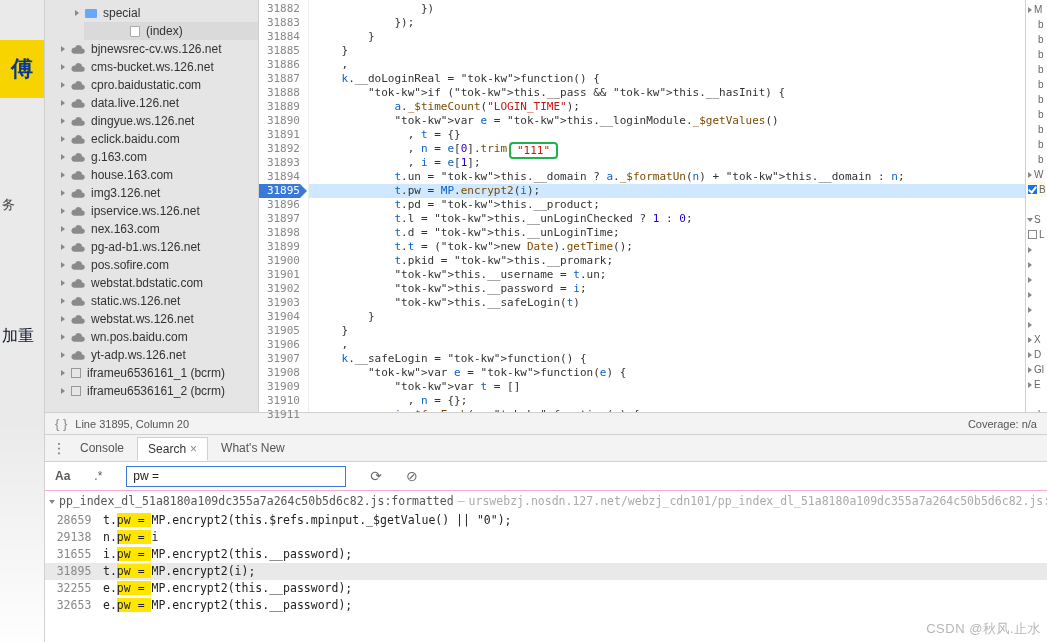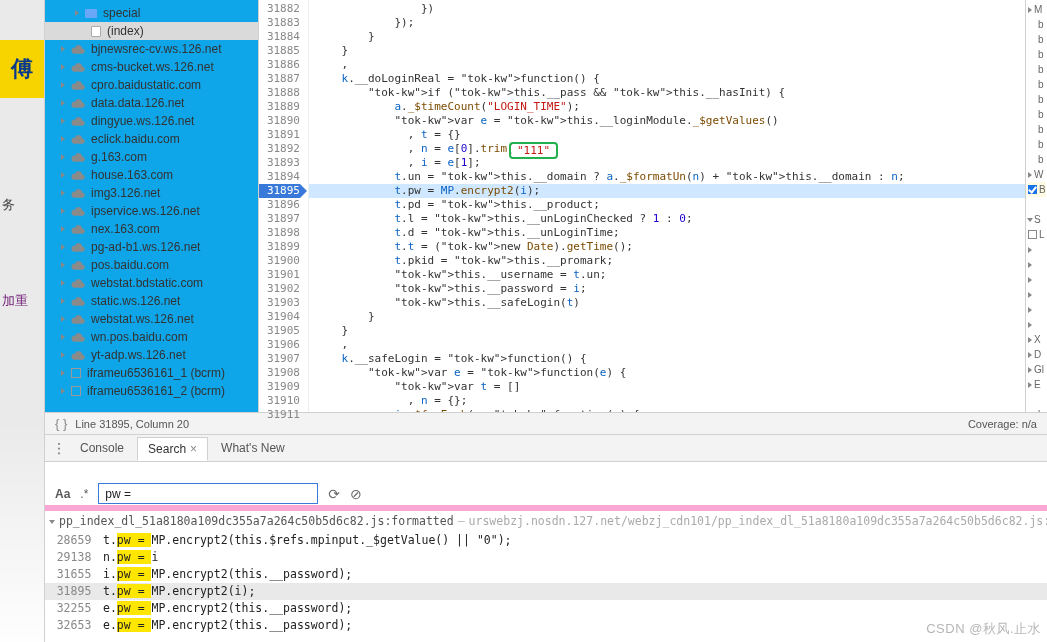--- a/index.html
+++ b/index.html
@@ -3,39 +3,39 @@
 <meta charset="utf-8">
 <style>
   * { margin: 0; padding: 0; box-sizing: border-box; }
   html, body { width: 1047px; height: 642px; font-family: "Segoe UI", Arial, sans-serif; font-size: 12px; color: #333; background: #fff; overflow: hidden; }
   .root { display: flex; flex-direction: column; width: 1047px; height: 642px; }
 
   
   .far-left { position: absolute; left: 0; top: 0; width: 44px; height: 642px; background: #eaeaea; }
   .far-left .yellow-block { position: absolute; top: 40px; left: 0; width: 44px; height: 58px; background: #f7d400; display:flex; align-items:center; justify-content:center; color:#0b3a8a; font-weight:bold; font-size:22px; }
   .far-left .txt1 { position:absolute; top: 196px; left: 2px; font-size: 13px; color:#444; }
-  .far-left .txt2 { position:absolute; top: 292px; left: 2px; font-size: 13px; color:#701a75; }
+  .far-left .txt2 { position:absolute; top: 326px; left: 2px; font-size: 16px; color:#0f172a; }
   .far-left .fade { position:absolute; bottom:0; left:0; width:44px; height:220px; background: linear-gradient(to top, rgba(255,255,255,0.95), rgba(255,255,255,0)); }
 
   
   .devtools { position:absolute; left:44px; top:0; right:0; bottom:0; display:flex; flex-direction:column; border-left:1px solid #d0d0d0; }
 
   .top-pane { flex: 1 1 auto; display:flex; min-height:0; }
   .status-bar { flex: 0 0 22px; border-top:1px solid #d0d0d0; background:#f3f3f3; display:flex; align-items:center; font-size:11px; color:#555; padding: 0 10px; justify-content:space-between; }
 
   
   .sidebar-wrap { flex: 0 0 214px; display:flex; flex-direction:column; border-right:1px solid #d0d0d0; min-height:0; }
-  .sidebar { flex:1; overflow:hidden; background:#0ea5e9; }
+  .sidebar { flex:1; overflow:hidden; background:#e5e5e5; }
   .tree-item { display:flex; align-items:center; height:18px; padding-left: 10px; gap:6px; cursor:default; white-space:nowrap; }
   .tree-item.depth1 { padding-left: 30px; }
   .tree-item.depth0 { padding-left: 16px; }
   .tree-item.folder .tri { width:0; height:0; border-left:4px solid #888; border-top:3.5px solid transparent; border-bottom:3.5px solid transparent; }
   .tree-item .tri { display:inline-block; width:8px; }
   .folder-ico { width:12px; height:9px; background:#6aa7f8; border-radius:1px; position:relative; }
-  .sel-file { background:#dadada; }
+  .sel-file { background:#dadada;margin-left:39px; }
   .file-ico { width:10px; height:11px; border:1px solid #aaa; background:#fff; border-radius:1px; }
   .cloud-ico svg { display:block; }
   .sidebar .spacer-top { height:4px; }
 
   
   .editor-wrap { flex:1; display:flex; min-width:0; position:relative; font-family: Consolas, "Menlo", monospace; font-size:11px; }
   .gutter { flex:0 0 50px; background:#fff; text-align:right; padding-right:8px; color:#888; border-right:1px solid #eee; line-height:14px; padding-top:2px; user-select:none; }
   .gutter .ln { height:14px; }
   .code { flex:1; min-width:0; line-height:14px; padding-top:2px; white-space:pre; overflow:hidden; }
   .code .cl { height:14px; padding-left:6px; }
@@ -57,21 +57,21 @@
   .right-rail .cb.checked::after{content:"";position:absolute;left:1px;top:-1px;width:3px;height:6px;border-right:2px solid #fff;border-bottom:2px solid #fff;transform:rotate(40deg);}
   .right-rail .warn-row{ background:#fffbe5; }
 
   
   .drawer { flex:0 0 208px; display:flex; flex-direction:column; border-top:1px solid #d0d0d0; }
   .tabs-row { flex:0 0 27px; display:flex; align-items:center; border-bottom:1px solid #d0d0d0; background:#f3f3f3; padding-left:6px; gap:2px; }
   .tabs-row .kebab { width:16px; text-align:center; color:#666; font-size:14px; }
   .drawer-tab { padding: 4px 10px; font-size:12px; color:#555; border:1px solid transparent; position:relative; }
   .drawer-tab.active { background:#fff; border-color:#d0d0d0; border-bottom-color:#fff; color:#333; top:1px; }
   .drawer-tab .close { margin-left:4px; color:#888; }
-  .search-toolbar { flex:0 0 29px; display:flex; align-items:center; gap:10px; padding:0 10px; border-bottom:6px solid #f9a8d4;margin-top:20px; }
+  .search-toolbar { flex:0 0 29px; display:flex; align-items:center; gap:24px; padding:0 10px; border-bottom:1px solid #f9a8d4; }
   .aa-btn { font-weight:bold; color:#5a5a5a; font-size:12px; }
   .regex-btn { color:#5a5a5a; font-size:12px; }
   .search-input { flex:0 0 220px; height:21px; border:1px solid #3879d9; padding:0 6px; font-size:12px; color:#222; background:#fff; }
   .refresh-btn, .clear-btn { color:#6a6a6a; font-size:14px; }
   .results { flex:1; overflow:hidden; font-family: Consolas, "Menlo", monospace; font-size:11.5px; line-height:17px; }
   .result-group { display:flex; align-items:center; color:#888; padding:2px 4px 2px 4px; gap:4px; white-space:nowrap; overflow:hidden; }
   .result-group .tri { width:0; height:0; border-top:4px solid #888; border-left:3.5px solid transparent; border-right:3.5px solid transparent; display:inline-block; }
   .result-line { padding-left:8px; display:flex; gap:8px; align-items:baseline; }
   .result-line.active { background:#e9e9e9; }
   .result-line .ln { width:42px; text-align:center; color:#888; }
@@ -136,21 +136,21 @@
                 </span>
                 <span>cpro.baidustatic.com</span>
               </div>
               <div class="tree-item folder depth0">
                 <span class="tri"></span>
                 <span class="cloud-ico">
                   <svg width="14" height="10" viewBox="0 0 24 16">
                     <path fill="#8a8a8a" d="M19 7a6 6 0 00-11.7-1.5A5 5 0 005 16h14a4.5 4.5 0 000-9z"></path>
                   </svg>
                 </span>
-                <span>data.data.126.net</span>
+                <span>data.live.126.net</span>
               </div>
               <div class="tree-item folder depth0">
                 <span class="tri"></span>
                 <span class="cloud-ico">
                   <svg width="14" height="10" viewBox="0 0 24 16">
                     <path fill="#8a8a8a" d="M19 7a6 6 0 00-11.7-1.5A5 5 0 005 16h14a4.5 4.5 0 000-9z"></path>
                   </svg>
                 </span>
                 <span>dingyue.ws.126.net</span>
               </div>
@@ -217,21 +217,21 @@
                 </span>
                 <span>pg-ad-b1.ws.126.net</span>
               </div>
               <div class="tree-item folder depth0">
                 <span class="tri"></span>
                 <span class="cloud-ico">
                   <svg width="14" height="10" viewBox="0 0 24 16">
                     <path fill="#8a8a8a" d="M19 7a6 6 0 00-11.7-1.5A5 5 0 005 16h14a4.5 4.5 0 000-9z"></path>
                   </svg>
                 </span>
-                <span>pos.baidu.com</span>
+                <span>pos.sofire.com</span>
               </div>
               <div class="tree-item folder depth0">
                 <span class="tri"></span>
                 <span class="cloud-ico">
                   <svg width="14" height="10" viewBox="0 0 24 16">
                     <path fill="#8a8a8a" d="M19 7a6 6 0 00-11.7-1.5A5 5 0 005 16h14a4.5 4.5 0 000-9z"></path>
                   </svg>
                 </span>
                 <span>webstat.bdstatic.com</span>
               </div>

